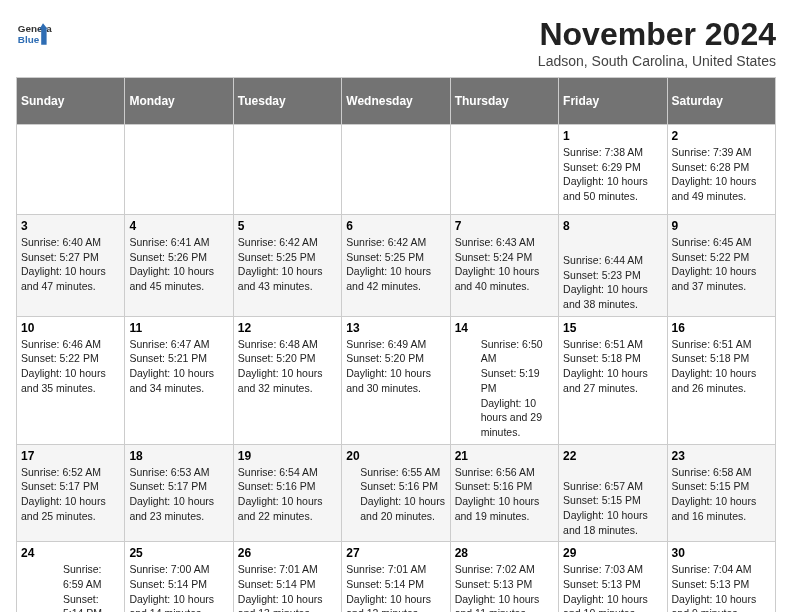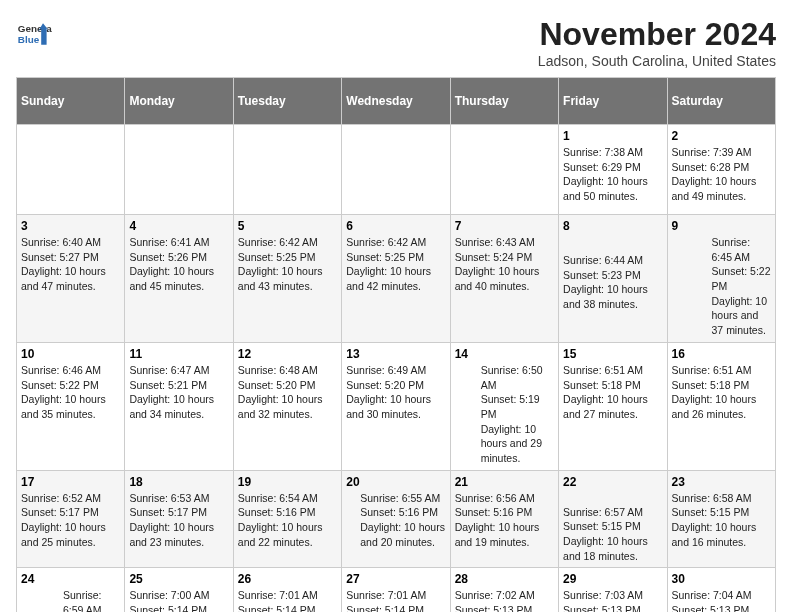--- a/index.html
+++ b/index.html
@@ -157,21 +157,21 @@
 Daylight: 10 hours and 40 minutes.</div>
         </td>
         <td>
           <span class="day-num">8</span>
           <div class="day-info" style="white-space: pre-line; margin-top: 20px;">Sunrise: 6:44 AM
 Sunset: 5:23 PM
 Daylight: 10 hours and 38 minutes.</div>
         </td>
         <td>
           <span class="day-num">9</span>
-          <div class="day-info" style="white-space: pre-line; margin-left: 40px;">Sunrise: 6:45 AM
+          <div class="day-info" style="white-space: pre-line;">Sunrise: 6:45 AM
 Sunset: 5:22 PM
 Daylight: 10 hours and 37 minutes.</div>
         </td>
       </tr>
       <tr>
         <td>
           <span class="day-num">10</span>
           <div class="day-info" style="white-space: pre-line;">Sunrise: 6:46 AM
 Sunset: 5:22 PM
 Daylight: 10 hours and 35 minutes.</div>

